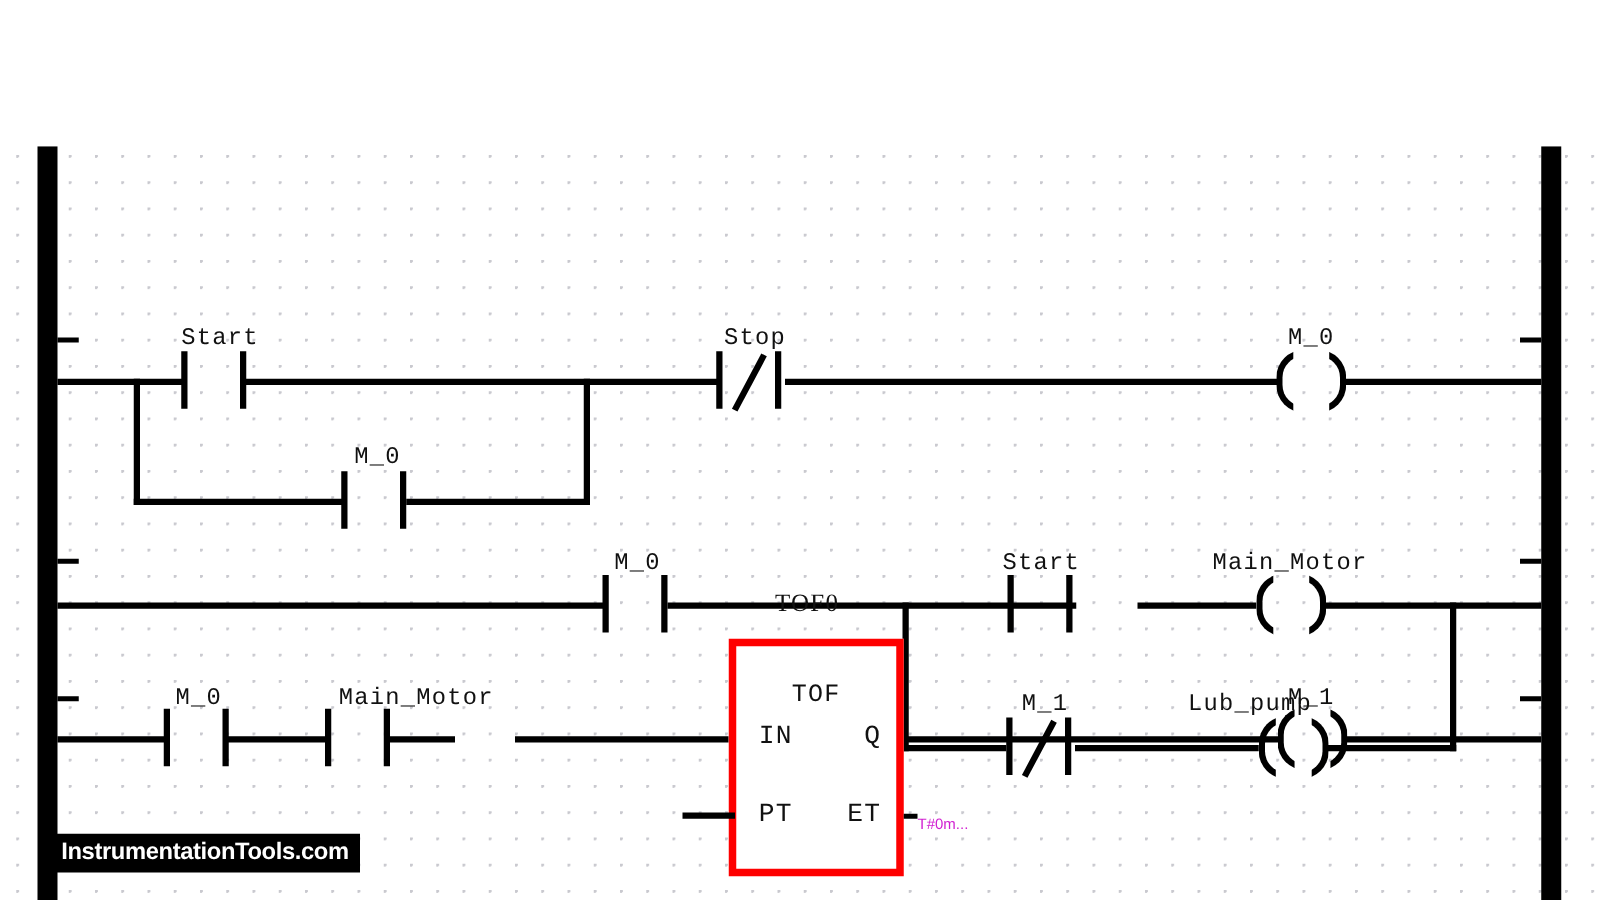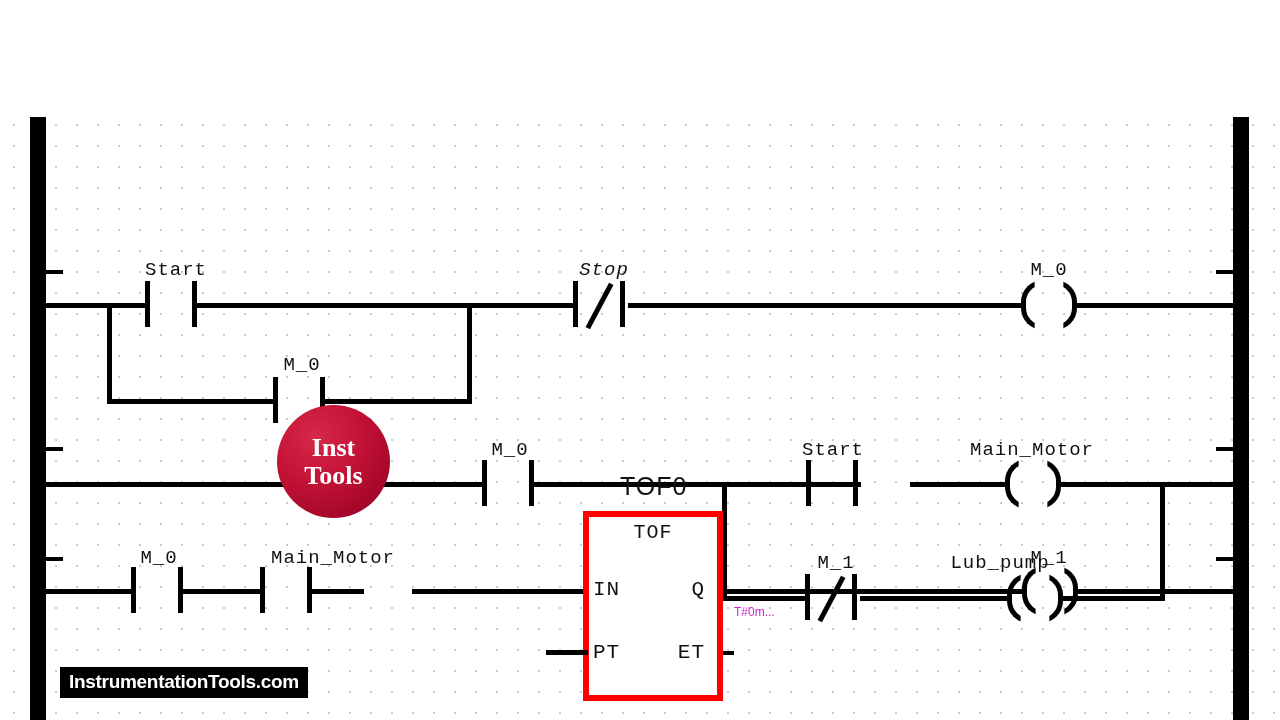--- a/index.html
+++ b/index.html
@@ -143,42 +143,42 @@
 
   
   #tof-block {
     position: absolute;
     box-sizing: border-box;
     background: #ffffff;
     border: 6px solid #fe0000;
   }
   #tof-name {
     position: absolute;
-    font-family: Liberation Sans, sans-serif;
-    font-size: 25px;
+    font-family: Liberation Serif, serif;
+    font-size: 20px;
     color: #111111;
     letter-spacing: 1px;
   }
   .tof-title {
     position: absolute;
     left: 0; right: 0;
     text-align: center;
     font-family: "Liberation Mono", monospace;
     font-size: 20px;
     color: #111111;
     letter-spacing: 1px;
   }
   .tof-pin {
     position: absolute;
     font-family: "Liberation Mono", monospace;
     font-size: 21px;
     color: #111111;
     letter-spacing: 1px;
   }
-  .tof-pin.in  { left: 4px; text-align: right; }
+  .tof-pin.in  { left: 18px; text-align: right; }
   .tof-pin.out { right: 12px; }
 
   
   #et-value {
     position: absolute;
     font-family: "Liberation Sans", sans-serif;
     font-size: 12px;
     color: #d11fd1;
     white-space: nowrap;
   }
@@ -256,21 +256,21 @@
     <div class="wire-v" style="left:467px; top:186px; height:101px;"></div>
     <div class="wire-h" style="left:107px; top:282px; width:168px;"></div>
     <div class="wire-h" style="left:325px; top:282px; width:147px;"></div>
 
     <div class="lbl center" style="left:302px; top:237px;">M_0</div>
     <div class="contact" style="left:273px; top:260px;">
       <div class="bar left"></div>
       <div class="bar right"></div>
     </div>
 
-    <div class="lbl center" style="left:604px; top:142px;font-style:italic;">Stop</div>
+    <div class="lbl center" style="left:604px; top:142px;">Stop</div>
     <div class="contact" style="left:573px; top:164px;">
       <div class="bar left"></div>
       <div class="slash"></div>
       <div class="bar right"></div>
     </div>
 
     <div class="lbl center" style="left:1049px; top:142px;">M_0</div>
     <div class="coil" style="left:1021px; top:163px;">
       <div class="paren left"></div>
       <div class="paren right"></div>
@@ -332,41 +332,37 @@
     </div>
 
     <div class="lbl center" style="left:333px; top:430px;">Main_Motor</div>
     <div class="contact" style="left:260px; top:450px;">
       <div class="bar left"></div>
       <div class="bar right"></div>
     </div>
 
     <div id="tof-name" style="left:620px; top:355px;">TOF0</div>
     <div id="tof-block" style="left:583px; top:394px; width:140px; height:190px;">
-      <div class="tof-title" style="top:4px;">TOF</div>
+      <div class="tof-title" style="top:28px;">TOF</div>
       <div class="tof-pin in" style="top:61px;">IN</div>
       <div class="tof-pin out" style="top:61px;">Q</div>
       <div class="tof-pin in" style="top:124px;">PT</div>
       <div class="tof-pin out" style="top:124px;">ET</div>
     </div>
 
     <div class="wire-h" style="left:546px; top:533px; width:42px;"></div>
 
     <div id="et-dash" style="left:723px; top:534px;"></div>
-    <div id="et-value" style="left:734px; top:488px;">T#0m...</div>
+    <div id="et-value" style="left:734px; top:535px;">T#0m...</div>
 
     <div class="lbl center" style="left:1049px; top:430px;">M_1</div>
     <div class="coil" style="left:1022px; top:449px;">
       <div class="paren left"></div>
       <div class="paren right"></div>
     </div>
 
-    <div id="logo" style="left:277px; top:288px;">
-      <span>Inst</span>
-      <span>Tools</span>
-    </div>
-
-    <div id="watermark" style="left:60px; top:550px;">
+
+    <div id="watermark" style="left:40px; top:550px;">
       <span id="watermark-text">InstrumentationTools.com</span>
     </div>
 
   </div>
 </div>
 
 </body></html>

